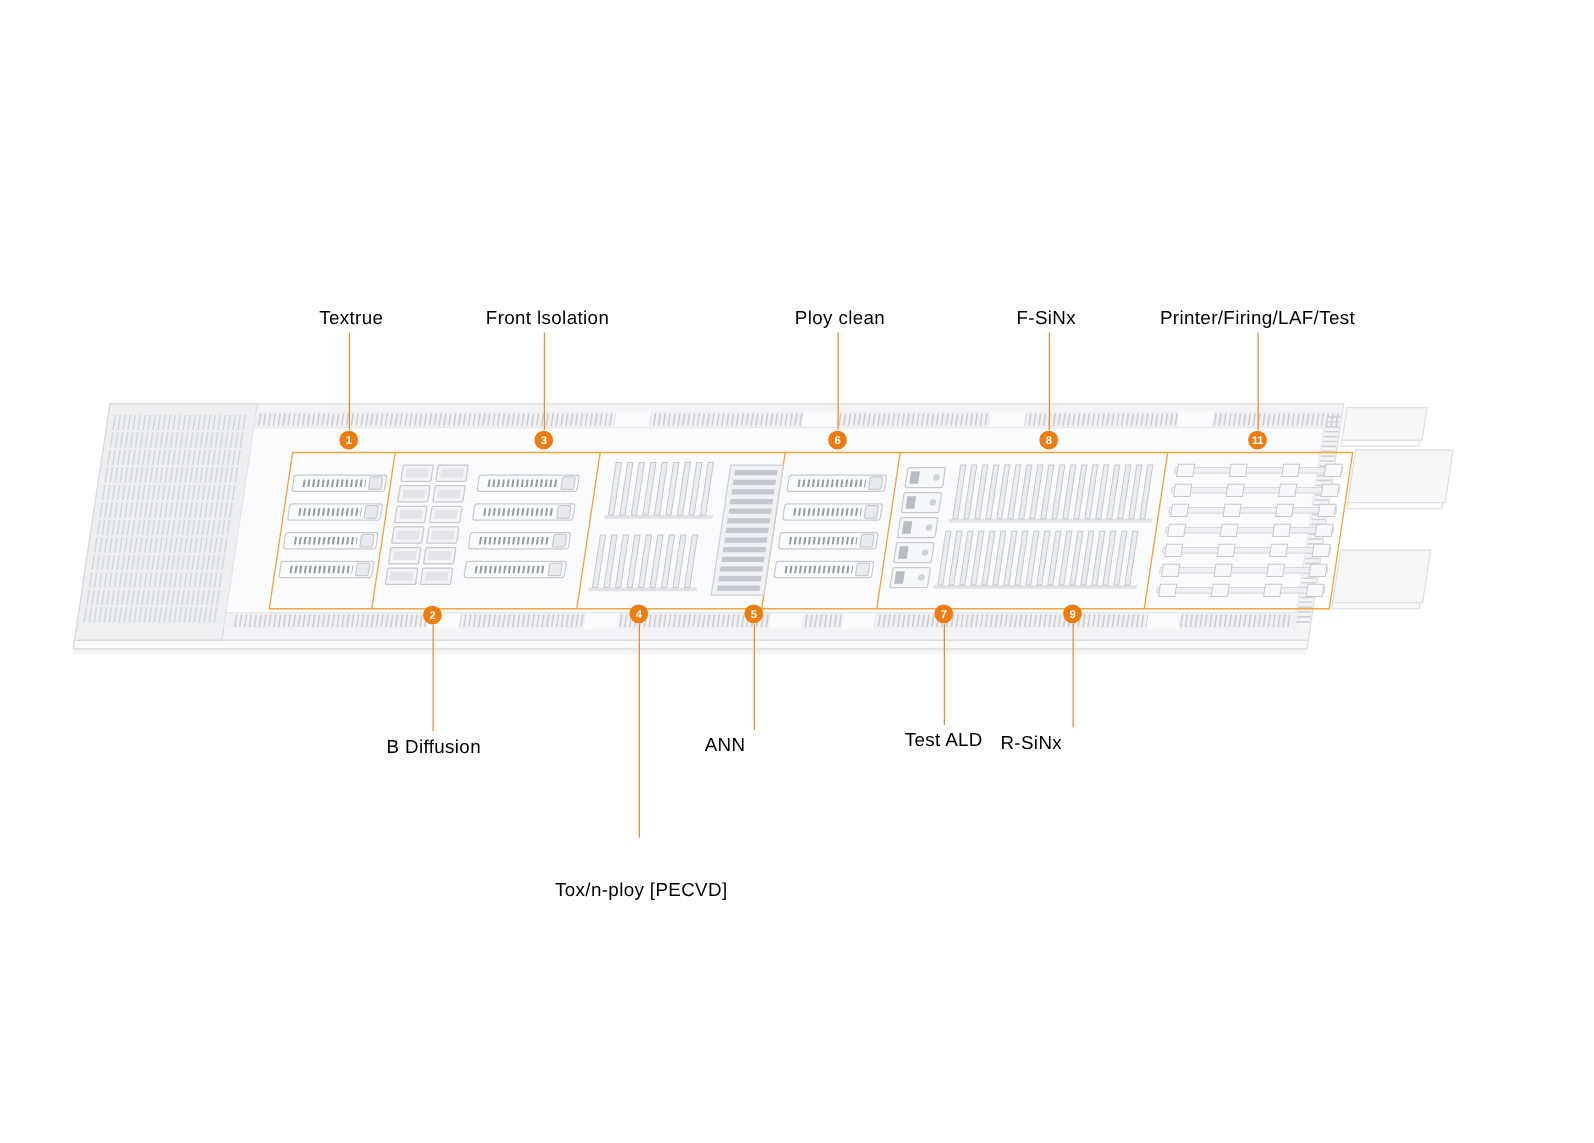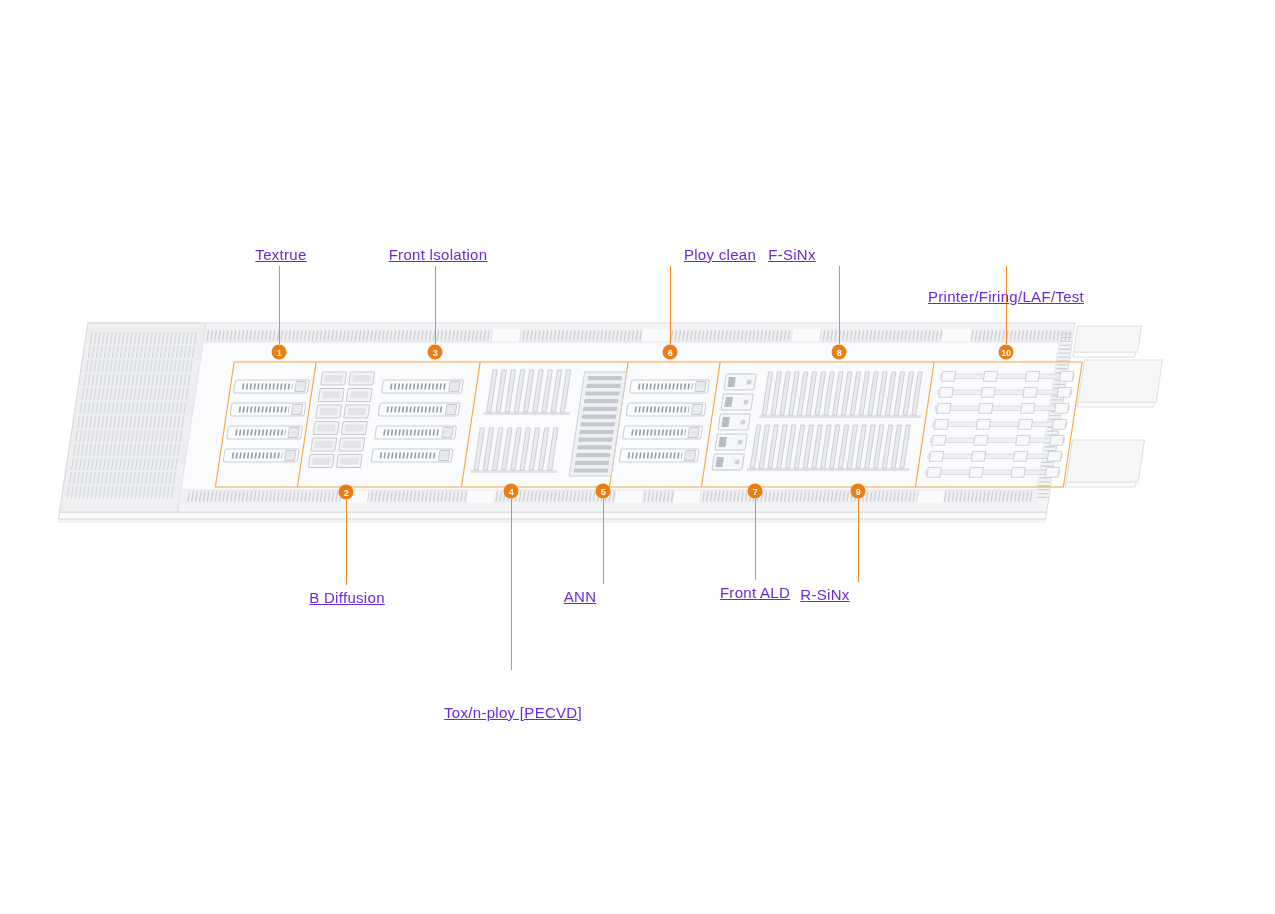--- a/index.html
+++ b/index.html
@@ -3,21 +3,21 @@
 <meta charset="utf-8">
 <style>
   html,body{margin:0;padding:0;background:#ffffff;}
   .canvas{
     position:relative;width:1275px;height:914px;background:#ffffff;overflow:hidden;
     font-family:"Liberation Sans", sans-serif;
   }
   .scene-svg{position:absolute;left:0;top:0;}
   .callout-label{
     position:absolute;transform:translateX(-50%);
-    font-size:15px;color:#6d28d9;white-space:nowrap;letter-spacing:.3px;line-height:18px;text-decoration:underline;
+    font-size:15px;color:#000000;white-space:nowrap;letter-spacing:.3px;line-height:18px;
   }
   .callout-line{position:absolute;width:1px;background:#f08a26;}
   .callout-marker{
     position:absolute;width:15px;height:15px;border-radius:50%;
     color:#fff;font-size:9px;font-weight:700;
     display:flex;align-items:center;justify-content:center;
     transform:translate(-50%,-50%);letter-spacing:-.3px;
   }
 </style>
 </head>
@@ -313,27 +313,27 @@
       <div class="callout-marker" style="left: 435px; top: 352px; background: rgb(238, 125, 17);">3</div>
       <div class="callout-label" style="left: 438px; top: 246px;">Front lsolation</div>
       <div class="callout-line" style="left: 511px; background: rgb(240, 138, 38); top: 499px; height: 171px;"></div>
       <div class="callout-marker" style="left: 511px; top: 491px; background: rgb(238, 125, 17);">4</div>
       <div class="callout-label" style="left: 513px; top: 704px;">Tox/n-ploy [PECVD]</div>
       <div class="callout-line" style="left: 603px; background: rgb(240, 138, 38); top: 499px; height: 85px;"></div>
       <div class="callout-marker" style="left: 603px; top: 491px; background: rgb(238, 125, 17);">5</div>
       <div class="callout-label" style="left: 580px; top: 588px;">ANN</div>
       <div class="callout-line" style="left: 670px; background: rgb(240, 138, 38); top: 266px; height: 78px;"></div>
       <div class="callout-marker" style="left: 670px; top: 352px; background: rgb(238, 125, 17);">6</div>
-      <div class="callout-label" style="left: 672px; top: 246px; margin-left: 48px;">Ploy clean</div>
+      <div class="callout-label" style="left: 672px; top: 246px;">Ploy clean</div>
       <div class="callout-line" style="left: 755px; background: rgb(240, 138, 38); top: 499px; height: 81px;"></div>
       <div class="callout-marker" style="left: 755px; top: 491px; background: rgb(238, 125, 17);">7</div>
-      <div class="callout-label" style="left: 755px; top: 584px;">Front ALD</div>
+      <div class="callout-label" style="left: 755px; top: 584px;">Test ALD</div>
       <div class="callout-line" style="left: 839px; background: rgb(240, 138, 38); top: 266px; height: 78px;"></div>
       <div class="callout-marker" style="left: 839px; top: 352px; background: rgb(238, 125, 17);">8</div>
-      <div class="callout-label" style="left: 792px; top: 246px;">F-SiNx</div>
+      <div class="callout-label" style="left: 837px; top: 246px;">F-SiNx</div>
       <div class="callout-line" style="left: 858px; background: rgb(240, 138, 38); top: 499px; height: 83px;"></div>
       <div class="callout-marker" style="left: 858px; top: 491px; background: rgb(238, 125, 17);">9</div>
       <div class="callout-label" style="left: 825px; top: 586px;">R-SiNx</div>
       <div class="callout-line" style="left: 1006px; background: rgb(240, 138, 38); top: 266px; height: 78px;"></div>
-      <div class="callout-marker" style="left: 1006px; top: 352px; background: rgb(238, 125, 17);">10</div>
-      <div class="callout-label" style="left: 1006px; top: 246px; margin-top: 42px;">Printer/Firing/LAF/Test</div>
+      <div class="callout-marker" style="left: 1006px; top: 352px; background: rgb(238, 125, 17);">11</div>
+      <div class="callout-label" style="left: 1006px; top: 246px;">Printer/Firing/LAF/Test</div>
     </div>
 </div>
 
 </body></html>

